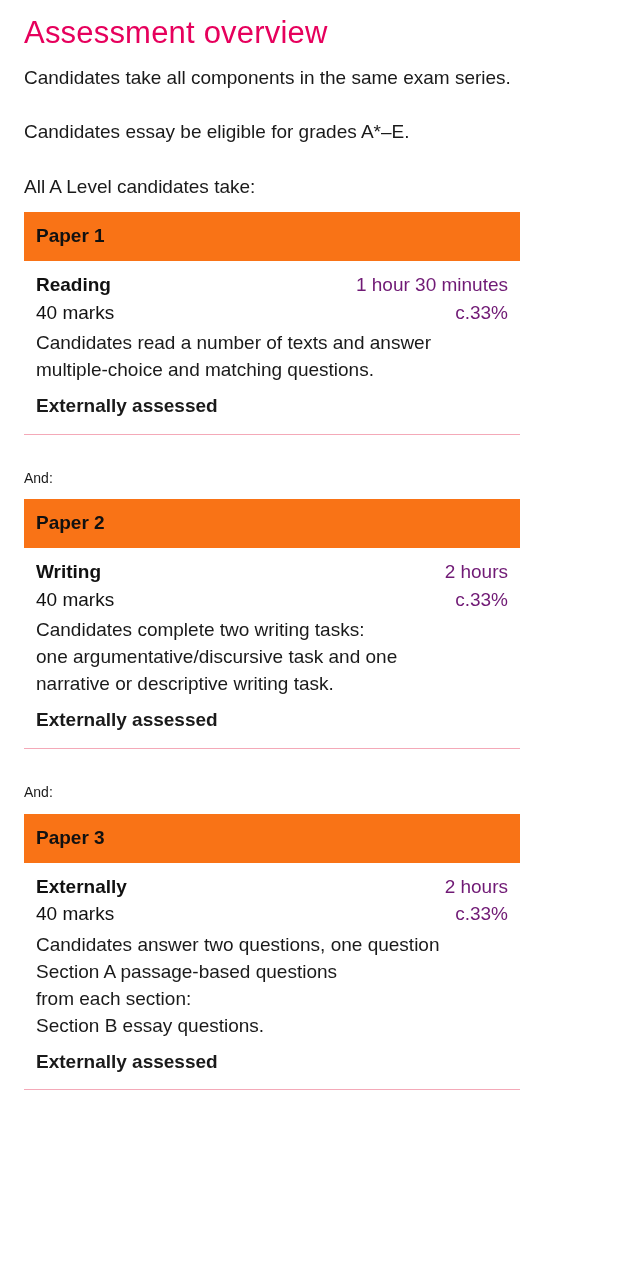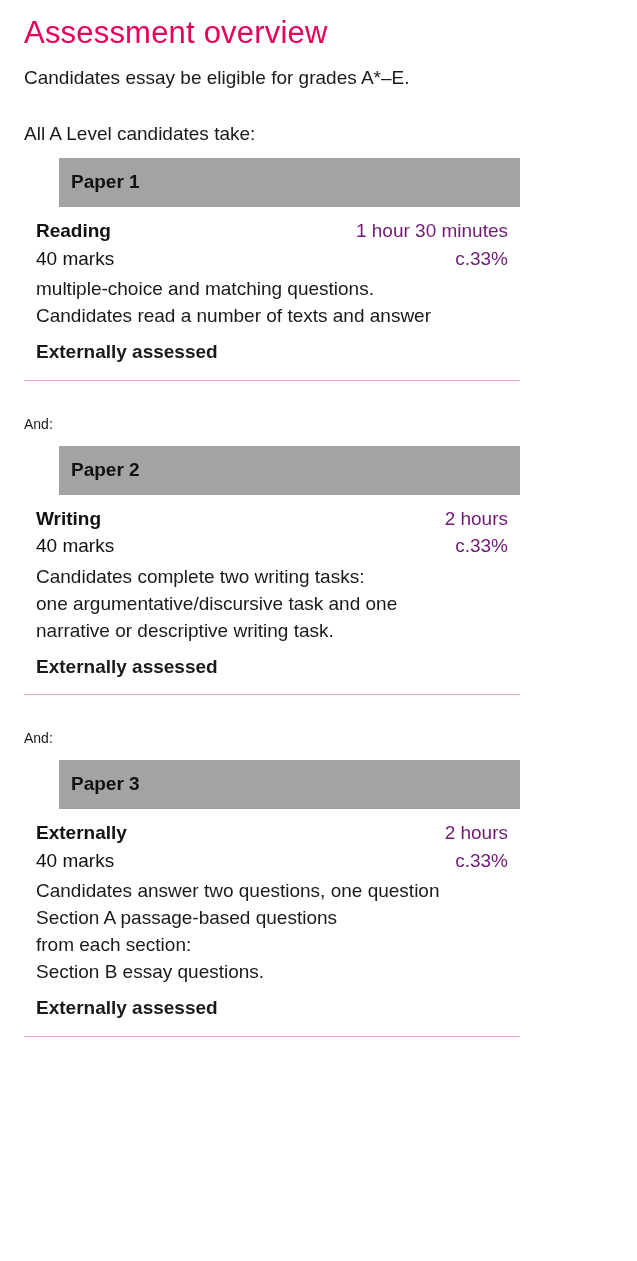--- a/index.html
+++ b/index.html
@@ -45,24 +45,23 @@
   .and-label {
     font-size: 14px;
     line-height: 1.35;
     margin: 34px 0 12px 0;
     color: #1a1a1a;
   }
   .paper-block {
     margin: 0;
   }
   .paper-header {
-    background: #a3a3a3;
+    background: #f97316;
     padding: 14px 27px 14px 12px;
     box-sizing: border-box;
-    margin-left: 35px;
   }
   .paper-header-title {
     font-size: 19px;
     font-weight: bold;
     color: #111111;
     line-height: 1.1;
   }
   .paper-body {
     padding: 10px 12px 14px 12px;
     box-sizing: border-box;
@@ -103,40 +102,41 @@
     font-weight: bold;
   }
 </style>
 </head>
 <body>
 
 <div class="page">
 
   <h1 class="page-title">Assessment overview</h1>
 
+  <p class="intro-para">Candidates take all components in the same exam series.</p>
   <p class="intro-para tight">Candidates essay be eligible for grades A*–E.</p>
 
   <p class="lead-in">All A Level candidates take:</p>
 
   <div class="paper-block">
     <div class="paper-header">
       <span class="paper-header-title">Paper 1</span>
     </div>
     <div class="paper-body">
       <div class="row component">
         <span class="left">Reading</span>
         <span class="right">1 hour 30 minutes</span>
       </div>
       <div class="row">
         <span class="left">40 marks</span>
         <span class="right">c.33%</span>
       </div>
       <div class="desc">
+        <span class="line">Candidates read a number of texts and answer</span>
         <span class="line">multiple-choice and matching questions.</span>
-        <span class="line">Candidates read a number of texts and answer</span>
       </div>
       <div class="assessed">Externally assessed</div>
     </div>
   </div>
 
   <p class="and-label">And:</p>
 
   <div class="paper-block">
     <div class="paper-header">
       <span class="paper-header-title">Paper 2</span>

